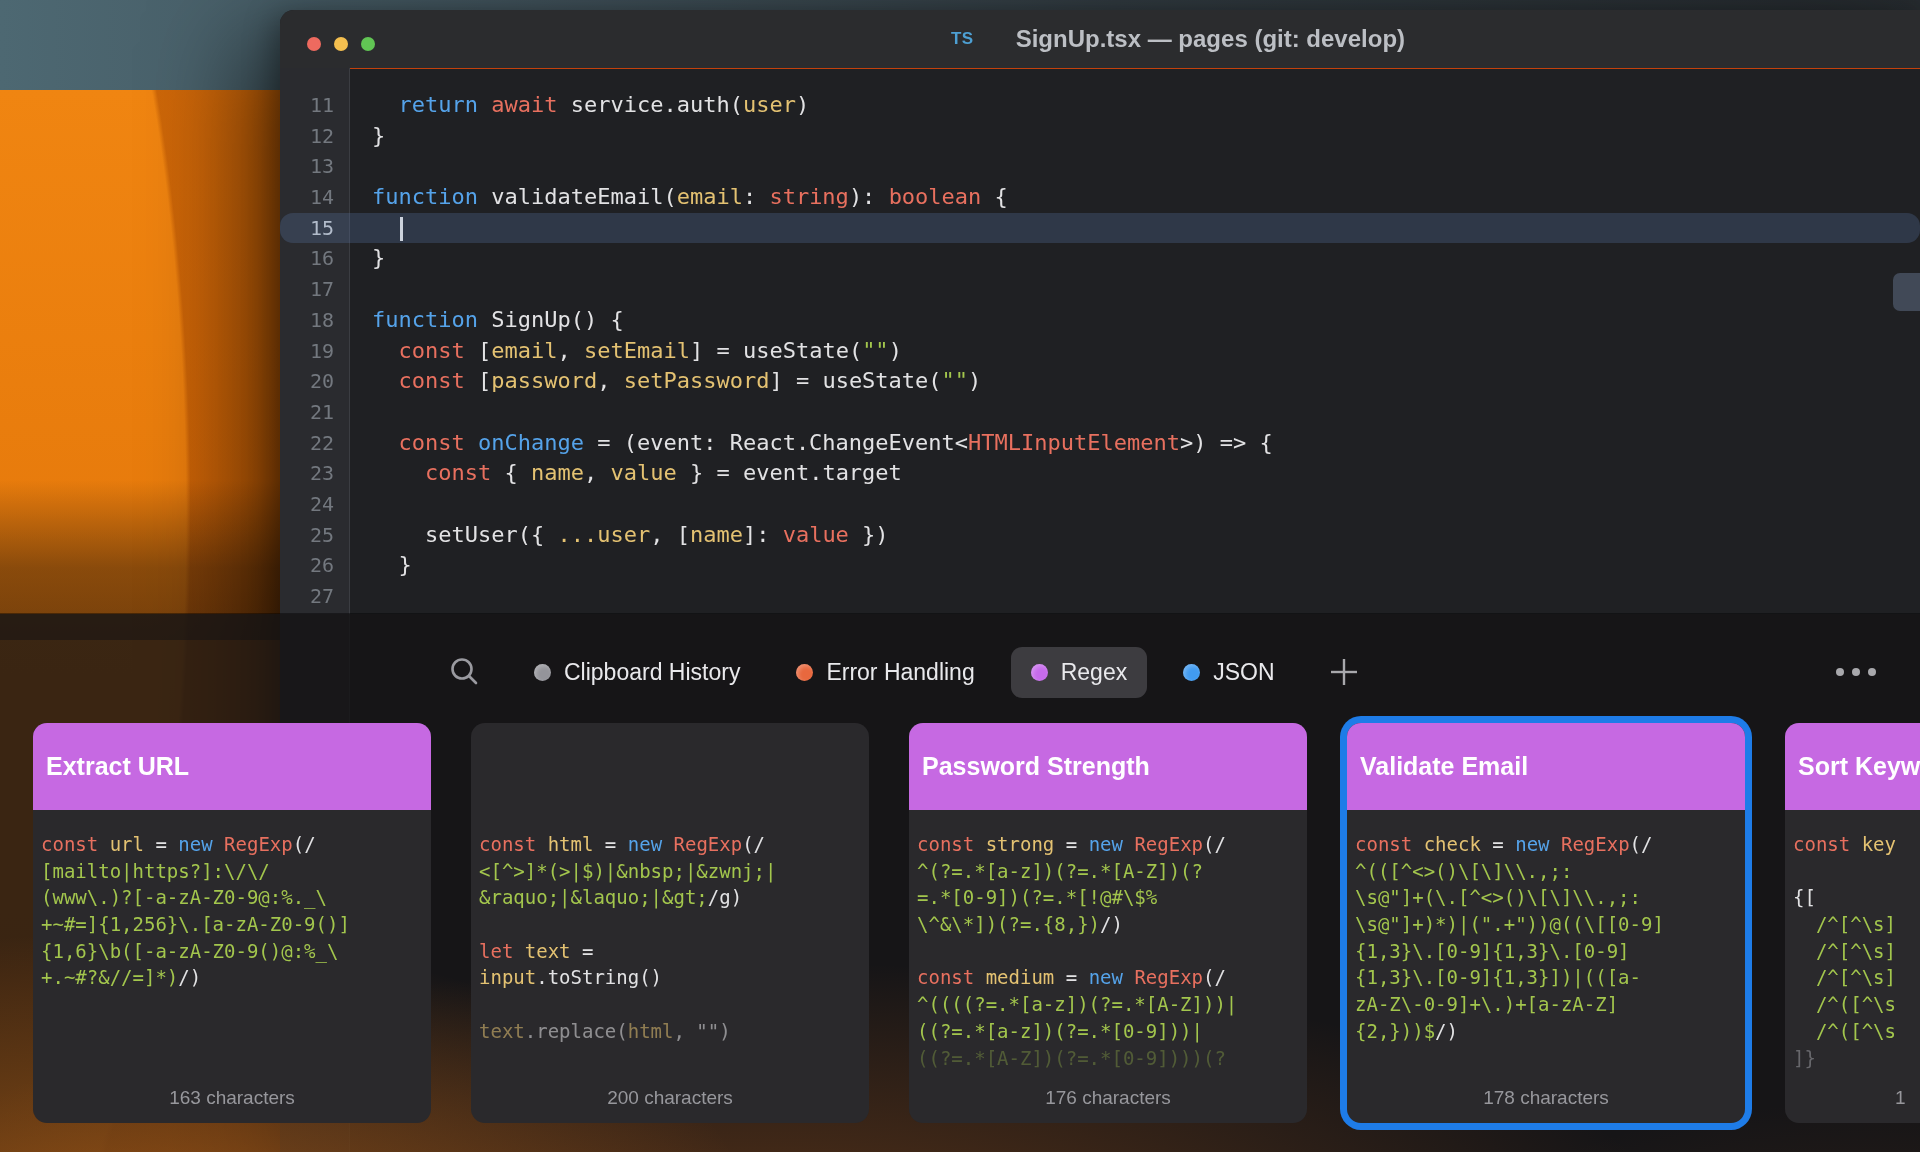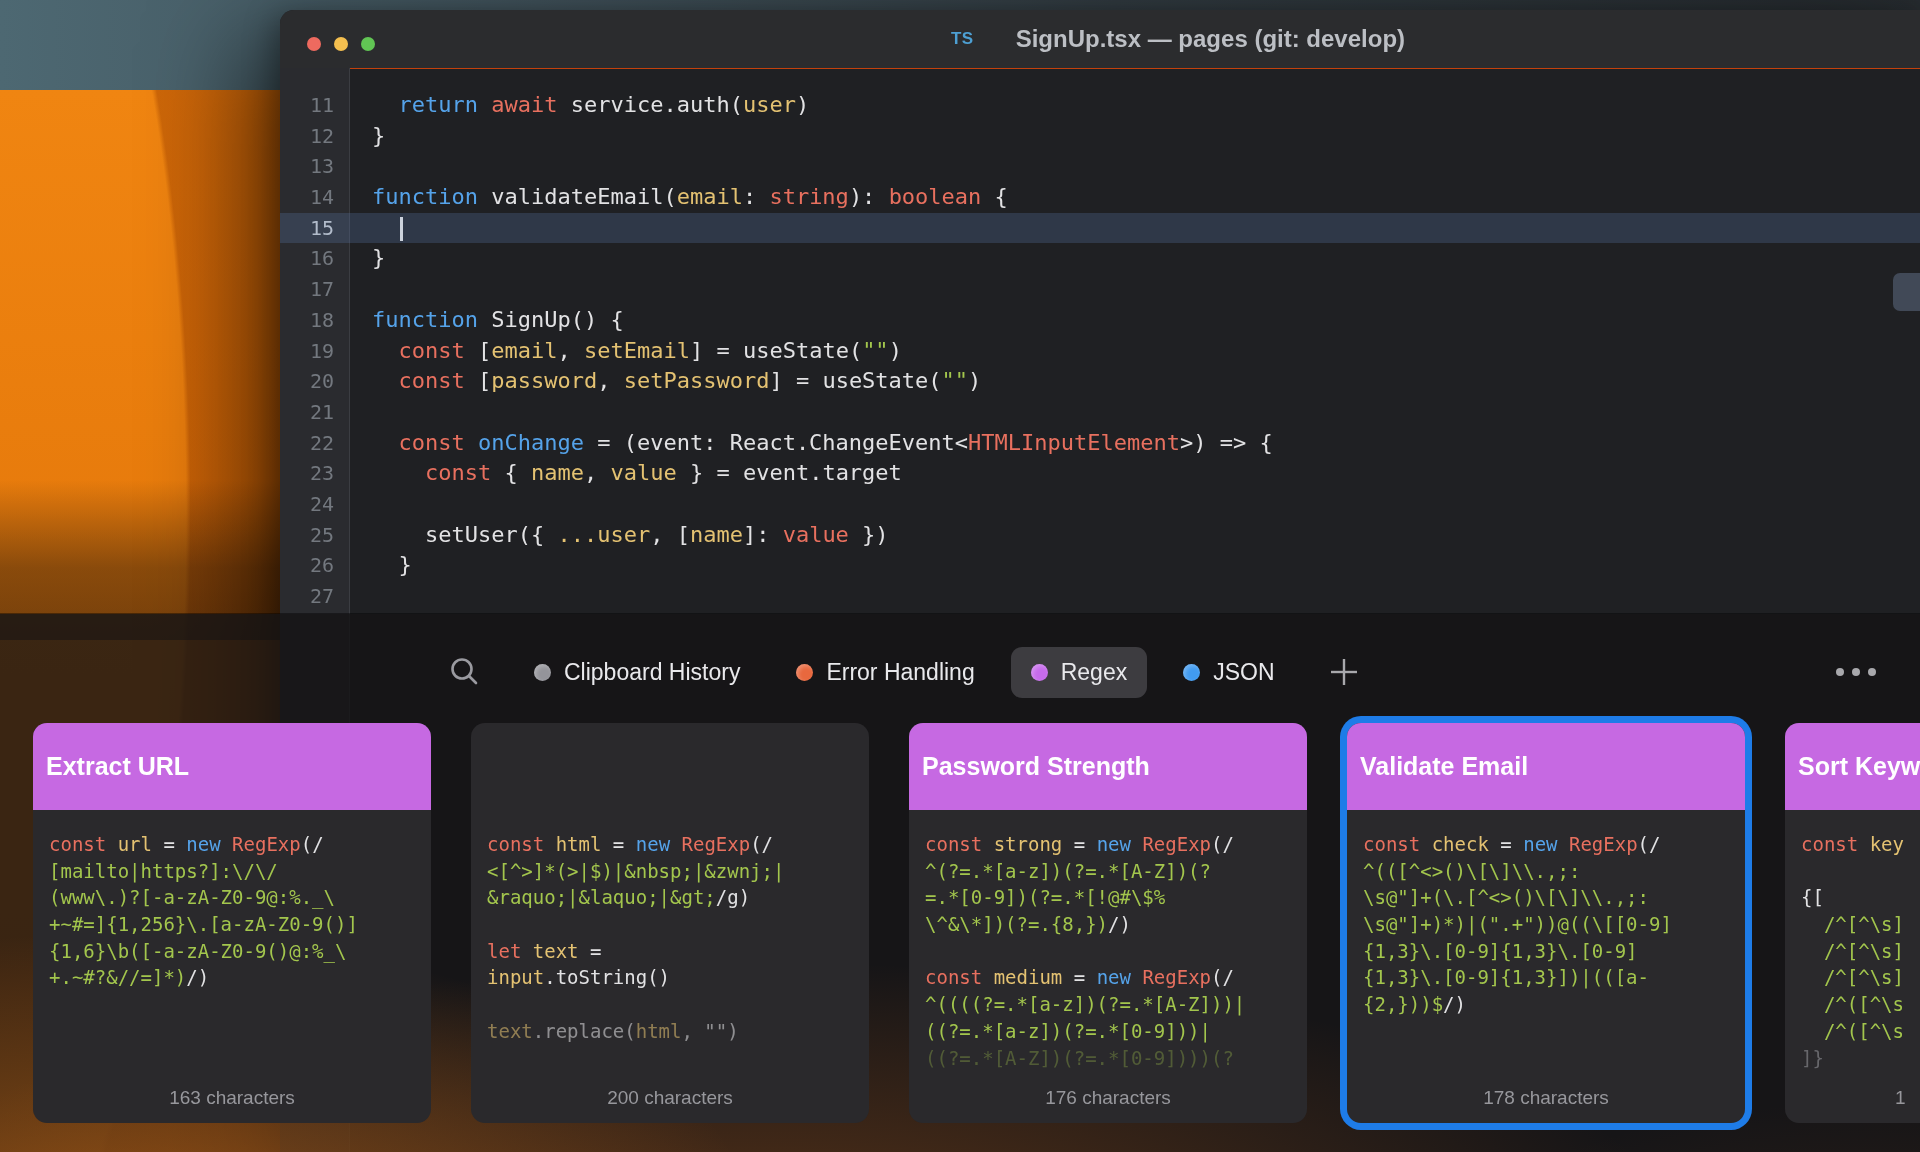--- a/index.html
+++ b/index.html
@@ -28,21 +28,21 @@
   .wtitle{position:absolute;left:50%;top:0;height:58px;transform:translateX(-50%);
     margin-left:78px;display:flex;align-items:center;gap:10px;white-space:nowrap;}
   .ts-badge{color:#4d9fd2;font-size:17px;font-weight:700;letter-spacing:.5px;}
   .wtitle .file{color:#bcbfc4;font-size:24px;font-weight:600;margin-left:32px;}
 
   .editor{position:absolute;left:0;right:0;top:58px;bottom:0;}
   .gutterbg{position:absolute;left:0;top:0;bottom:0;width:69px;background:#2a2b2f;
     border-right:1px solid #3b3d42;}
   .erows{position:absolute;inset:0;padding-top:22px;}
   .erow{position:relative;display:flex;height:30.7px;line-height:30.7px;white-space:pre;}
-  .erow.active{background:rgba(86,112,160,.30);}
+  .erow.active{background:rgba(86,112,160,.30);border-radius:13px;}
   .enum{flex:none;width:70px;padding-right:16px;box-sizing:border-box;text-align:right;
     font-family:"DejaVu Sans Mono",monospace;font-size:20px;color:#73787f;}
   .erow.active .enum{color:#b2bccb;}
   .ecode{padding-left:22px;font-family:"DejaVu Sans Mono",monospace;font-size:22px;color:#e2e2e4;}
   .cursor{display:inline-block;width:2.5px;height:24px;background:#ccd2dc;
     vertical-align:middle;margin-left:28px;}
   .vthumb{position:absolute;right:0;top:205px;width:27px;height:38px;background:#414957;
     border-radius:7px 0 0 7px;}
 
   
@@ -68,21 +68,21 @@
   .tab-label{color:#e9e9ec;font-size:23px;}
   .addtab{margin-left:34px;display:flex;align-items:center;}
   .morebtn{margin-left:auto;margin-right:42px;display:flex;align-items:center;}
 
   .cards{position:absolute;left:33px;top:109px;display:flex;gap:40px;}
   .card{position:relative;flex:none;width:398px;height:400px;border-radius:14px;
     overflow:hidden;background:#2a292c;}
   .card.selected{box-shadow:0 0 0 7px #1e7ce8;}
   .card-header{height:87px;background:#c669e2;display:flex;align-items:center;padding-left:13px;}
   .card-title{color:#fff;font-size:25px;font-weight:700;white-space:nowrap;}
-  .card-body{position:absolute;left:0;right:0;top:87px;bottom:0;padding:21px 24px 0 16px;
+  .card-body{position:absolute;left:0;right:0;top:87px;bottom:0;padding:21px 24px 0 8px;
     font-family:"DejaVu Sans Mono",monospace;font-size:19px;overflow:hidden;border-radius:16px;}
   .cline{height:26.7px;line-height:26.7px;white-space:pre;}
   .card-footer{position:absolute;left:0;right:0;bottom:14px;text-align:center;
     color:#97979c;font-size:19px;}
   .card.clipped .card-footer{text-align:left;padding-left:110px;}
 </style>
 </head>
 <body>
 
 <div id="desktop">
@@ -219,20 +219,21 @@
           <div class="card-header">
             <div class="card-title">Validate Email</div>
           </div>
           <div class="card-body">
             <div class="cline"><span class="tok c-r">const</span><span class="tok c-w"> </span><span class="tok c-y">check</span><span class="tok c-w"> = </span><span class="tok c-b">new</span><span class="tok c-w"> </span><span class="tok c-r">RegExp</span><span class="tok c-w">(/</span></div>
             <div class="cline"><span class="tok c-g">^(([^&lt;&gt;()\[\]\\.,;:</span></div>
             <div class="cline"><span class="tok c-g">\s@"]+(\.[^&lt;&gt;()\[\]\\.,;:</span></div>
             <div class="cline"><span class="tok c-g">\s@"]+)*)|(".+"))@((\[[0-9]</span></div>
             <div class="cline"><span class="tok c-g">{1,3}\.[0-9]{1,3}\.[0-9]</span></div>
             <div class="cline"><span class="tok c-g">{1,3}\.[0-9]{1,3}])|(([a-</span></div>
+            <div class="cline"><span class="tok c-g">zA-Z\-0-9]+\.)+[a-zA-Z]</span></div>
             <div class="cline"><span class="tok c-g">{2,}))$</span><span class="tok c-w">/)</span></div>
           </div>
           <div class="card-footer">178 characters</div>
         </div>
         <div class="card clipped">
           <div class="card-header">
             <div class="card-title">Sort Keyw</div>
           </div>
           <div class="card-body">
             <div class="cline"><span class="tok c-r">const</span><span class="tok c-w"> </span><span class="tok c-y">key</span></div>

